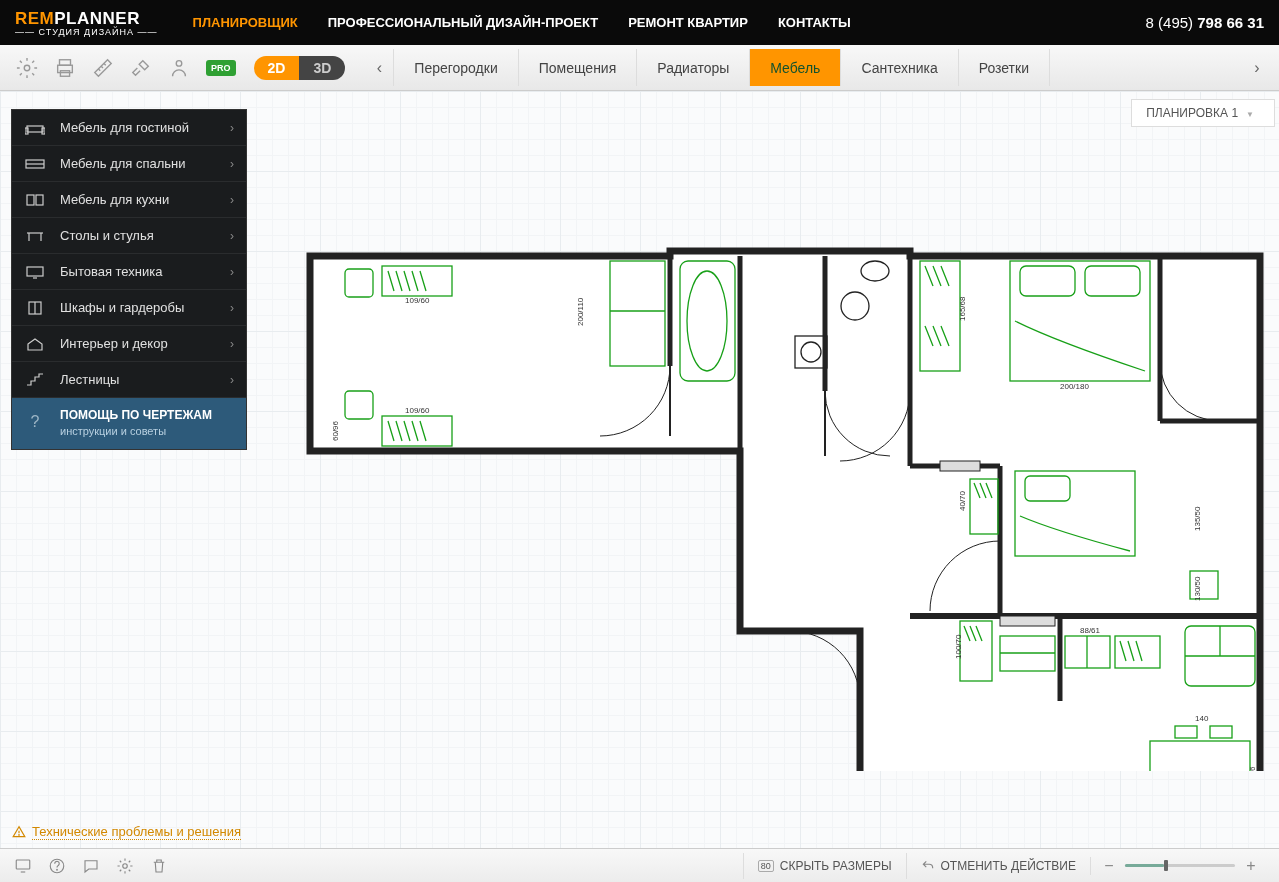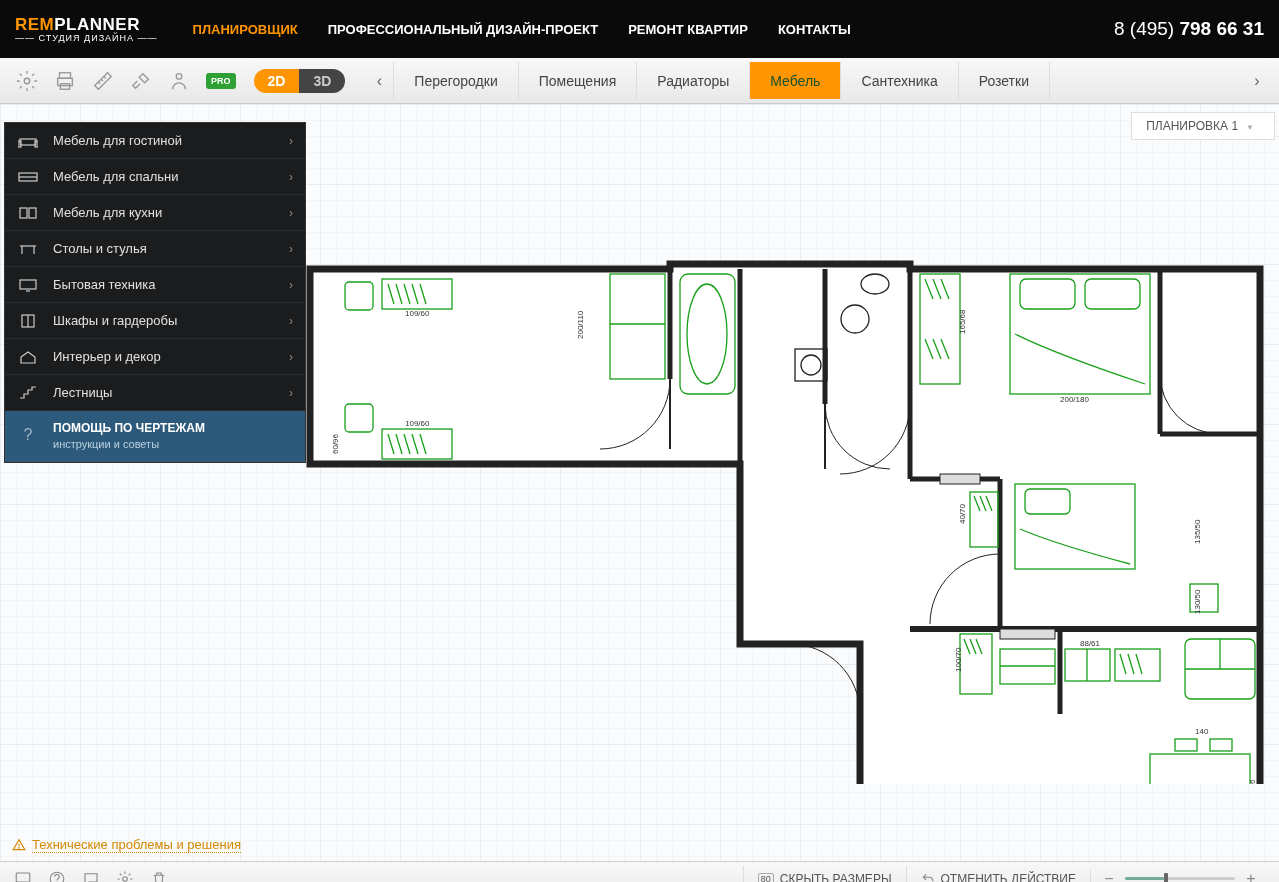--- a/index.html
+++ b/index.html
@@ -1,27 +1,27 @@
 <!DOCTYPE html>
 <html><head>
 <meta charset="utf-8">
 <style>
 * { margin: 0; padding: 0; box-sizing: border-box; }
 body { font-family: Arial, sans-serif; width: 1279px; height: 882px; overflow: hidden; background: #fff; }
 
 
-.header { height: 58px; background: #0a0a0a; display: flex; align-items: center; padding: 0 15px; }
+.header { height: 45px; background: #0a0a0a; display: flex; align-items: center; padding: 0 15px; }
 .logo { color: #fff; font-weight: bold; font-size: 17px; letter-spacing: 0.5px; }
 .logo-rem { color: #ff9500; }
 .logo-sub { color: #fff; font-size: 9px; letter-spacing: 1px; text-align: center; margin-top: -2px; }
 .logo-wrap { display: flex; flex-direction: column; margin-right: 35px; }
 .nav { display: flex; gap: 30px; flex: 1; }
 .nav-item { color: #fff; font-size: 13px; font-weight: bold; cursor: pointer; text-align: right; }
 .nav-item.active { color: #ff9500; }
-.phone { color: #fff; font-size: 19px; font-weight: 300; margin-left: 30px; }
+.phone { color: #fff; font-size: 15px; font-weight: 300; margin-left: 30px; }
 .phone b { font-weight: bold; }
 
 
 .toolbar { height: 46px; background: linear-gradient(#f8f8f8, #e8e8e8); border-bottom: 1px solid #ccc; display: flex; align-items: center; padding: 4px 8px; }
 .tool-icon { width: 30px; height: 30px; margin: 0 4px; cursor: pointer; display: flex; align-items: center; justify-content: center; color: #888; }
 .tool-icon svg { width: 22px; height: 22px; stroke: #999; fill: none; stroke-width: 1.5; }
 .pro-badge { background: #2fa033; color: #fff; font-size: 9px; font-weight: bold; padding: 3px 5px; border-radius: 3px; margin: 0 8px; }
 .view-toggle { display: flex; border-radius: 14px; overflow: hidden; margin: 0 10px; }
 .view-btn { padding: 4px 14px; font-size: 14px; font-weight: bold; cursor: pointer; }
 .view-btn.active { background: #ff9500; color: #fff; }
@@ -37,21 +37,21 @@
 .workspace { position: relative; height: 757px; background:
   linear-gradient(#e8ecef 1px, transparent 1px),
   linear-gradient(90deg, #e8ecef 1px, transparent 1px),
   linear-gradient(#f2f4f6 1px, transparent 1px),
   linear-gradient(90deg, #f2f4f6 1px, transparent 1px);
   background-size: 80px 80px, 80px 80px, 16px 16px, 16px 16px;
   background-color: #fafbfc;
 }
 
 
-.side-panel { position: absolute; top: 18px; left: 4px; width: 302px; background: #1a1c1e; border: 1px solid #333; }
+.side-panel { position: absolute; top: 18px; left: 11px; width: 236px; background: #1a1c1e; border: 1px solid #333; }
 .side-item { height: 36px; display: flex; align-items: center; padding: 0 12px; border-bottom: 1px solid #2a2c2e; cursor: pointer; color: #e0e0e0; font-size: 13px; }
 .side-icon { width: 22px; margin-right: 14px; display: flex; align-items: center; justify-content: center; }
 .side-icon svg { stroke: #ccc; fill: none; stroke-width: 1.2; }
 .side-item .chev { margin-left: auto; color: #888; font-size: 12px; }
 .side-help { background: #2d5a7a; padding: 10px 12px; display: flex; align-items: center; cursor: pointer; }
 .side-help .q { width: 22px; height: 22px; color: #9db5c5; font-size: 16px; text-align: center; margin-right: 14px; }
 .side-help-text { color: #fff; font-size: 12px; line-height: 1.3; }
 .side-help-text b { font-weight: bold; }
 .side-help-sub { color: #b8d0e0; font-size: 11px; }
 

